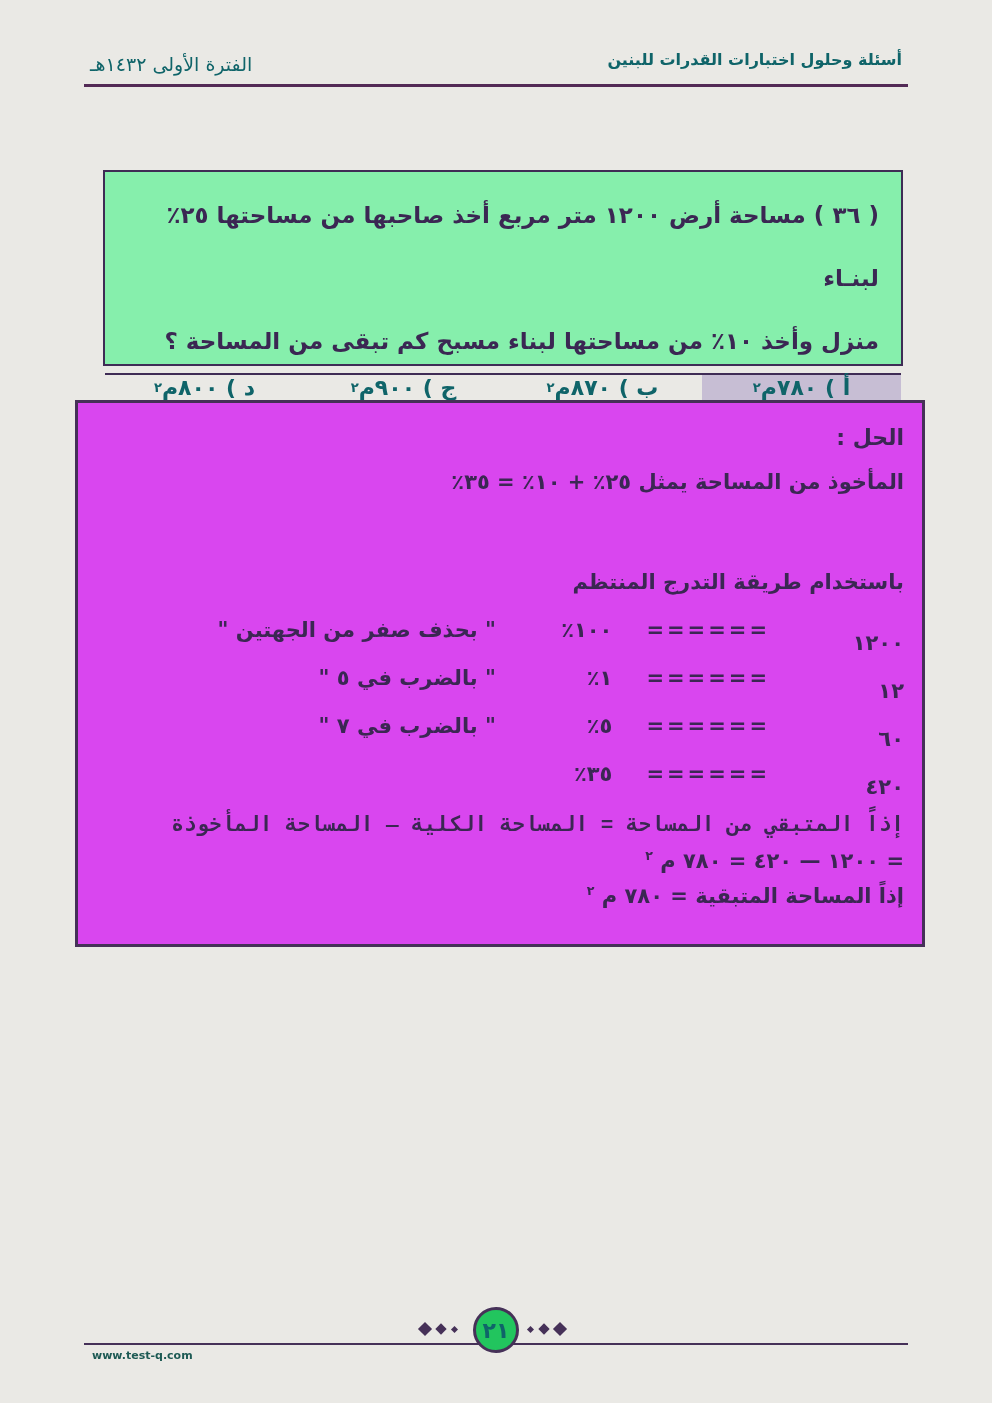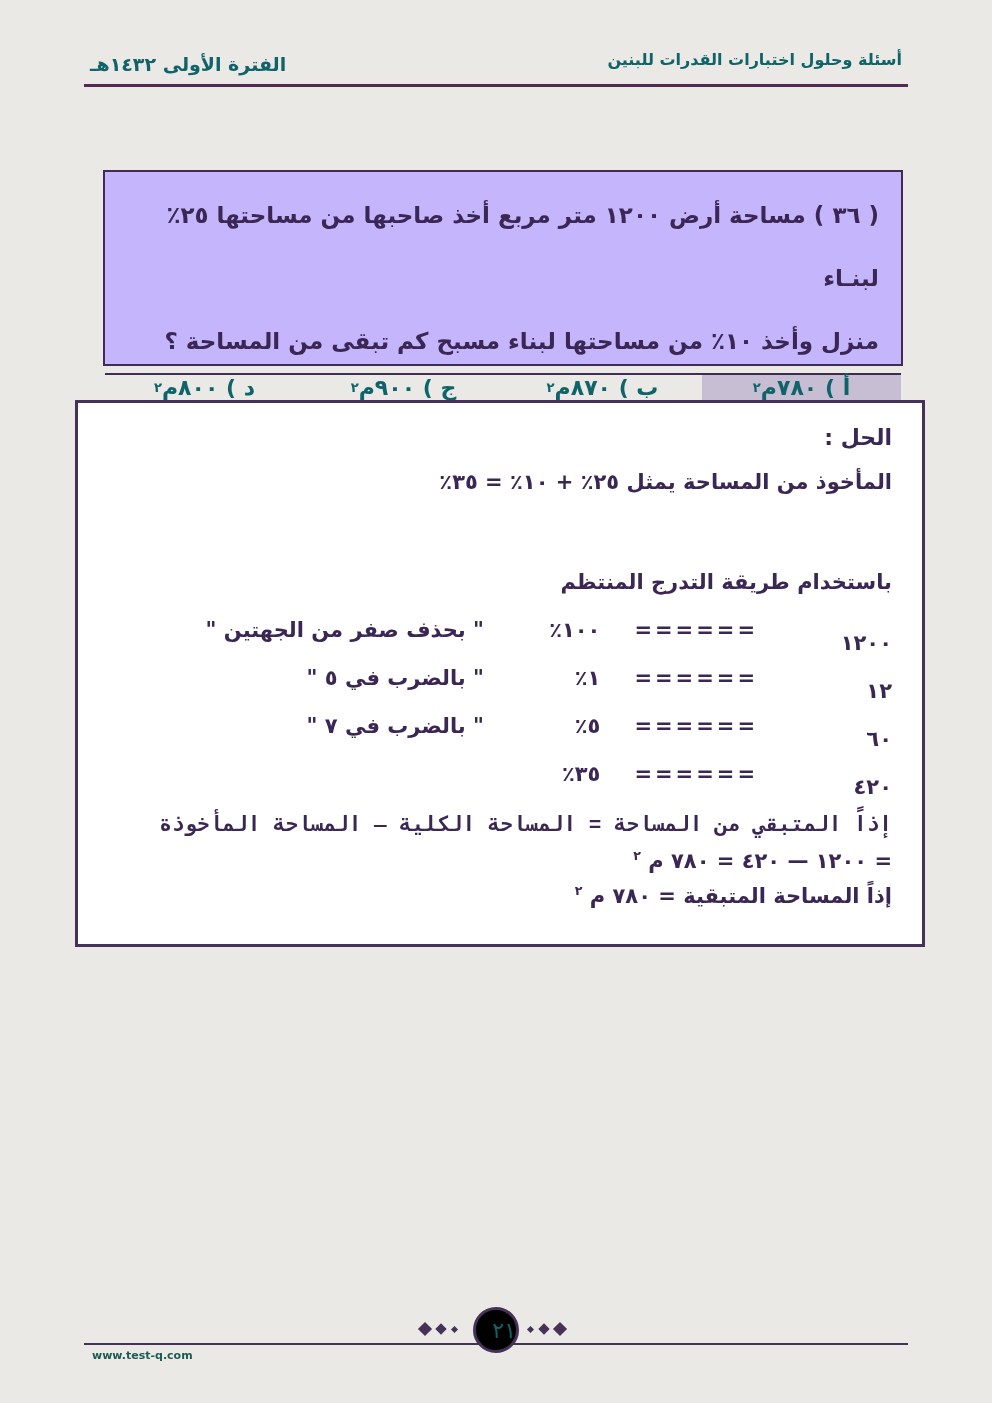--- a/index.html
+++ b/index.html
@@ -18,31 +18,31 @@
     font-weight: 700;
   }
 
   
   .hdr-right {
     position: absolute; top: 50px; right: 90px;
     color: #0f6469; font-size: 16px; font-weight: 700;
   }
   .hdr-left {
     position: absolute; top: 53px; left: 90px;
-    color: #0f6469; font-size: 19px; font-weight: 700;
+    color: #0f6469; font-size: 19px; font-weight: 400;
   }
   .hdr-rule {
     position: absolute; top: 84px; left: 84px; right: 84px;
     height: 3px; background: #532a56;
   }
 
   
   .qbox {
     position: absolute; top: 170px; left: 103px; right: 89px; height: 196px;
-    background: #c4b5fd;
+    background: #86efac;
     border: 2px solid #3f2c55;
     display: flex; flex-direction: column;
   }
   .qtext {
     flex: 1;
     padding: 12px 22px 0 22px;
     color: #3b2753; font-size: 23px; line-height: 63px;
     text-align: right;
   }
   .options {
@@ -55,23 +55,23 @@
     display: flex; align-items: center; justify-content: center;
     color: #0f6469; font-size: 22px; font-weight: 700;
     cursor: default;
   }
   .option.highlight { background: #c7bed4; }
   sup { font-size: 0.6em; vertical-align: super; font-weight: 700; }
 
   
   .sbox {
     position: absolute; top: 400px; left: 75px; right: 67px; height: 547px;
-    background: #ffffff;
+    background: #d946ef;
     border: 3px solid #463158;
-    padding: 0 30px;
+    padding: 0 18px;
     color: #3b2753;
     font-size: 21px;
   }
   .s-title   { margin-top: 20px; font-size: 22px; line-height: 30px; }
   .s-taken   { margin-top: 14px; line-height: 30px; }
   .s-method  { margin-top: 70px; line-height: 30px; }
   .steps     { margin-top: 16px; }
   .step {
     display: flex; align-items: center; gap: 8px;
     height: 34px; margin-bottom: 14px;
@@ -88,23 +88,23 @@
   .s-result    { line-height: 30px; }
 
   
   .ftr-rule {
     position: absolute; top: 1343px; left: 84px; right: 84px;
     height: 2px; background: #463158;
   }
   .page-circle {
     position: absolute; top: 1307px; left: 473px;
     width: 46px; height: 46px; border-radius: 50%;
-    background: #000000; border: 3px solid #463158;
-    display: flex; align-items: center; 
-    color: #0f6469; font-size: 22px; font-weight: 400;
+    background: #22c55e; border: 3px solid #463158;
+    display: flex; align-items: center; justify-content: center;
+    color: #0f6469; font-size: 22px; font-weight: 700;
     z-index: 2;
   }
   .flourish {
     position: absolute; top: 1324px;
     display: flex; align-items: center; gap: 7px; z-index: 1;
   }
   .flourish-left  { left: 420px; flex-direction: row; }
   .flourish-right { left: 528px; flex-direction: row-reverse; }
   .flourish span { display: block; background: #463158; transform: rotate(45deg); }
   .flourish .d1 { width: 10px; height: 10px; }

